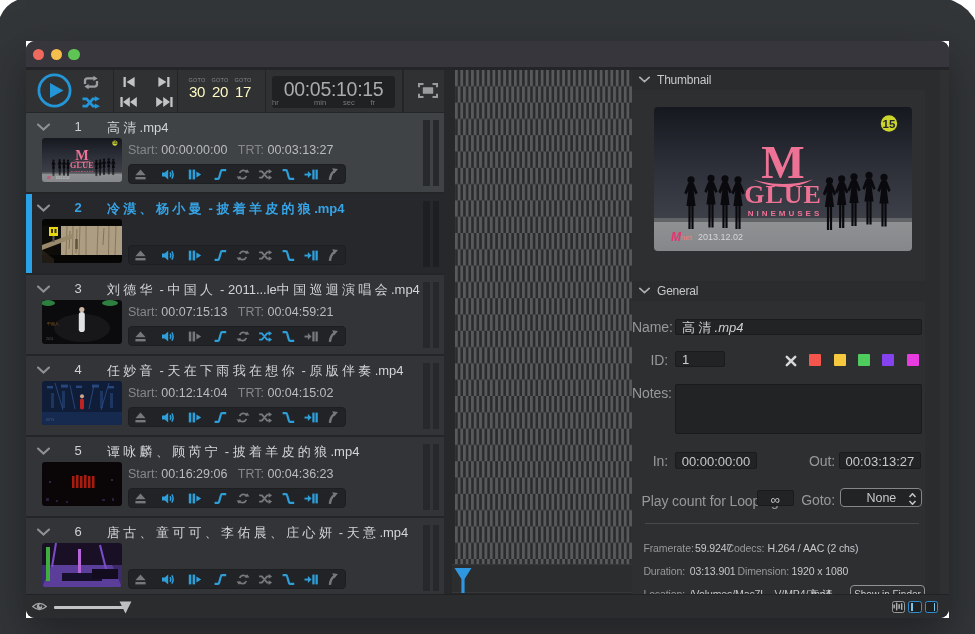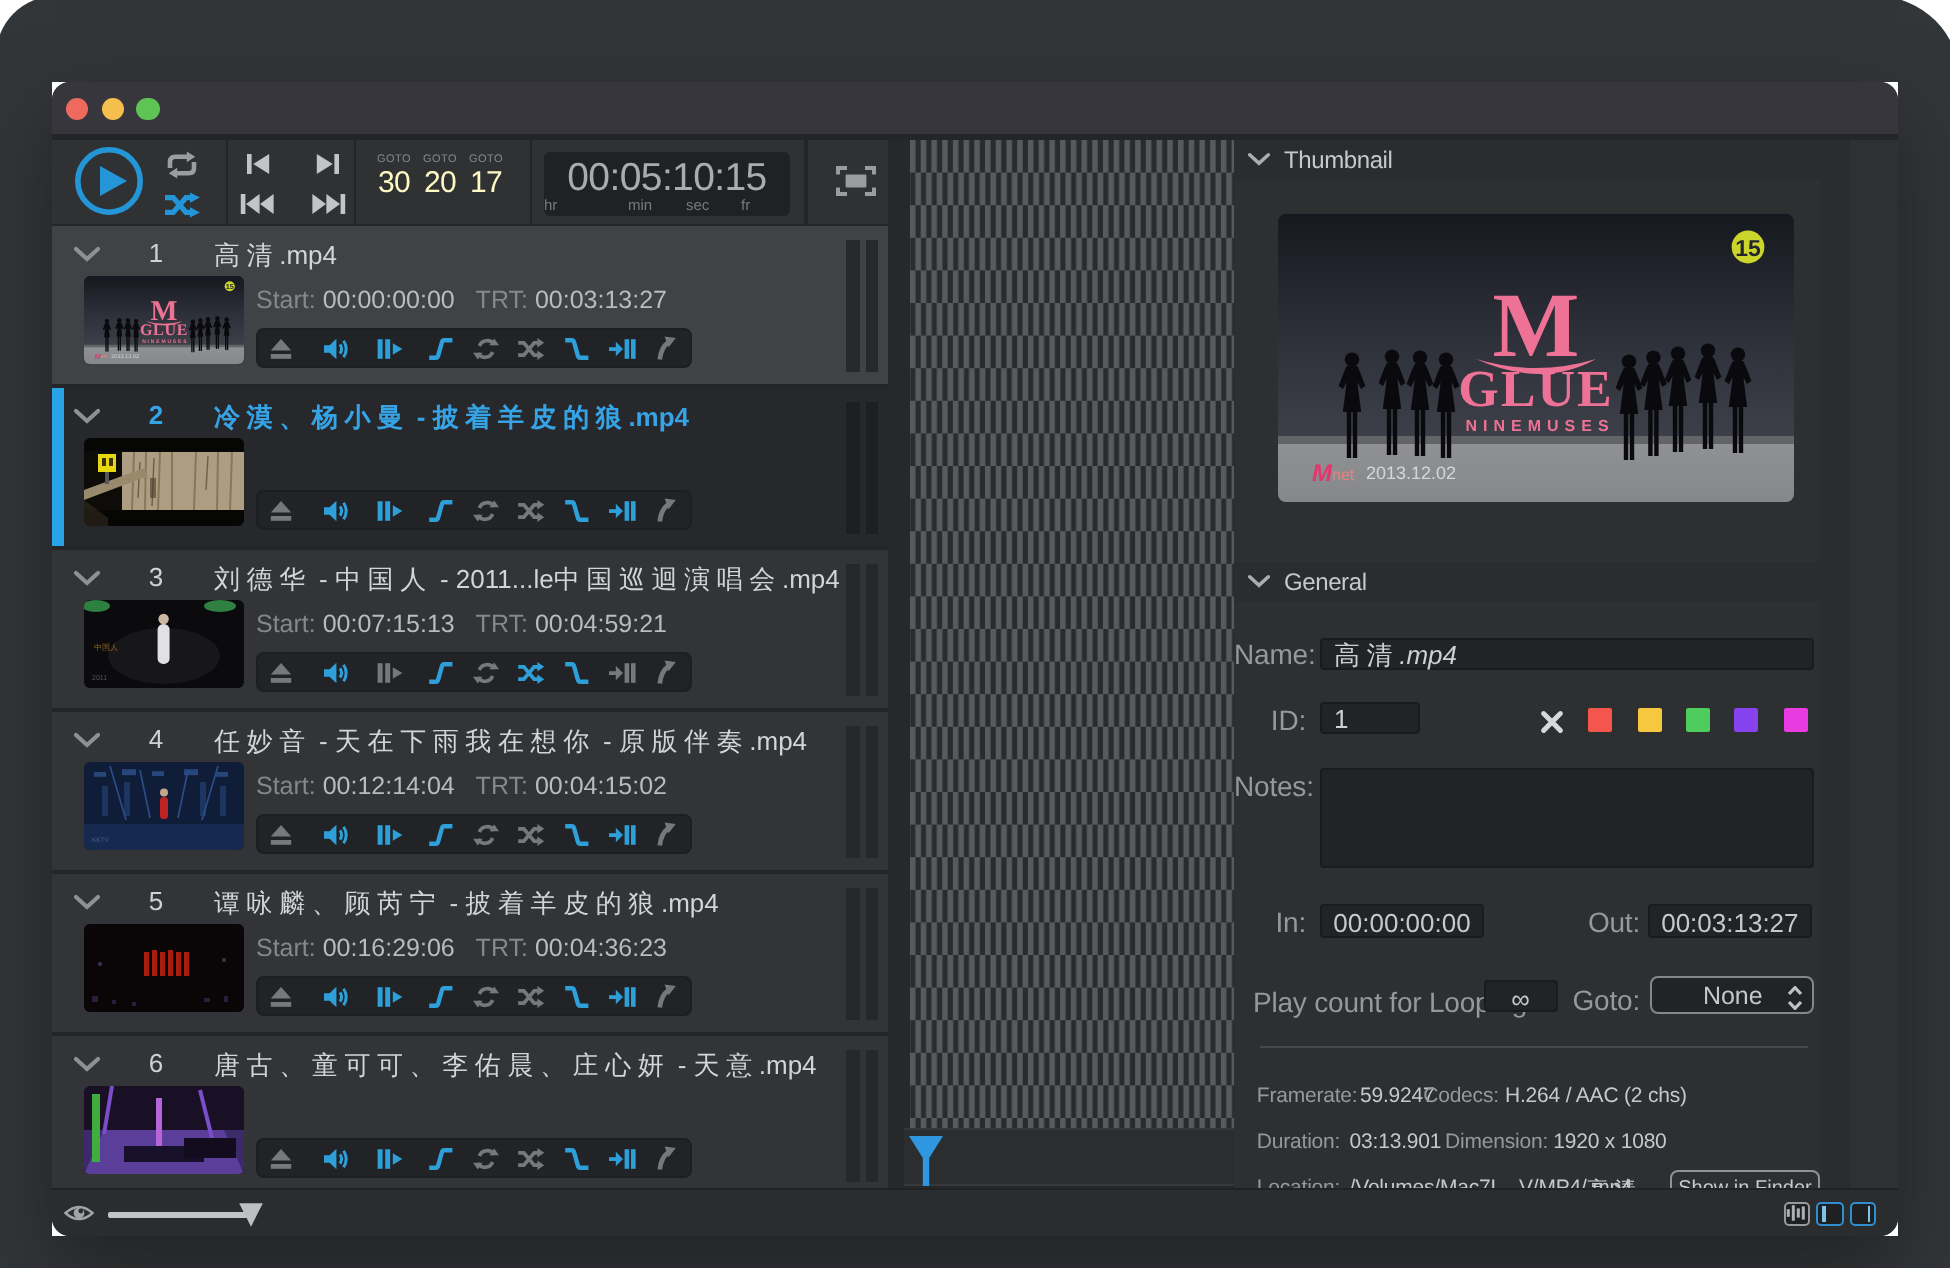--- a/index.html
+++ b/index.html
@@ -34,21 +34,21 @@
 .row .meters i{position:absolute;top:7px;width:6.5px;height:66px;background:rgba(0,0,0,.22)}
 .row .meters i.m1{left:18px}.row .meters i.m2{left:27.5px}
 #row1{top:1px;background:#404346}
 #row2{top:82px;background:#26282b}
 #row3{top:163px}#row4{top:244px}#row5{top:325px}#row6{top:406px;height:76px}
 #row2 .num,#row2 .title{color:#36a3e6;font-weight:700}
 #row2 .bluebar{position:absolute;left:0;top:0;width:6px;height:79.5px;background:#2aa2e8}
 #midcol{position:absolute;left:418px;top:28.5px;width:197px;height:524px;background:#26282a}
 #pattern{position:absolute;left:33px;top:0;width:179px;height:494.5px}
 #scrub{position:absolute;left:8px;top:494.5px;width:186px;height:29px;background:#2b2d2f;border:1px solid #35373a;border-left:none}
-#rpanel{position:absolute;left:591px;top:28.5px;width:308px;height:524px;background:#2d2f31}
+#rpanel{position:absolute;left:606px;top:28.5px;width:308px;height:524px;background:#2d2f31}
 #bottombar{position:absolute;left:0;top:552.5px;width:923px;height:24.5px;background:#2a2c2e;border-top:1px solid #202224}
 .sechdr{position:absolute;left:0;width:308px;height:20px;background:#2a2c2e;color:#c6c8ca;font-size:12px;letter-spacing:-.2px}
 .sechdr span{position:absolute;left:25px;top:3px}
 .lbl{position:absolute;font-size:14px;color:#96989a;text-align:right;letter-spacing:-.1px;white-space:nowrap}
 .cjk{letter-spacing:3.3px}
 .goto{top:7px;width:24px;text-align:center;color:#c6c8ca}
 .goto i{display:block;font-style:normal;font-size:5.5px;color:#85878a;letter-spacing:.2px}
 .goto b{display:block;font-size:15px;font-weight:400;margin-top:.5px;letter-spacing:-.3px;color:#fef9c3}
 #tcbox{left:246px;top:6px;width:123px;height:32.5px;background:#1f2123;border-radius:3px}
 #tcd{position:absolute;left:0;top:2.5px;width:100%;text-align:center;font-size:19.5px;color:#a9abad;letter-spacing:-.3px}

